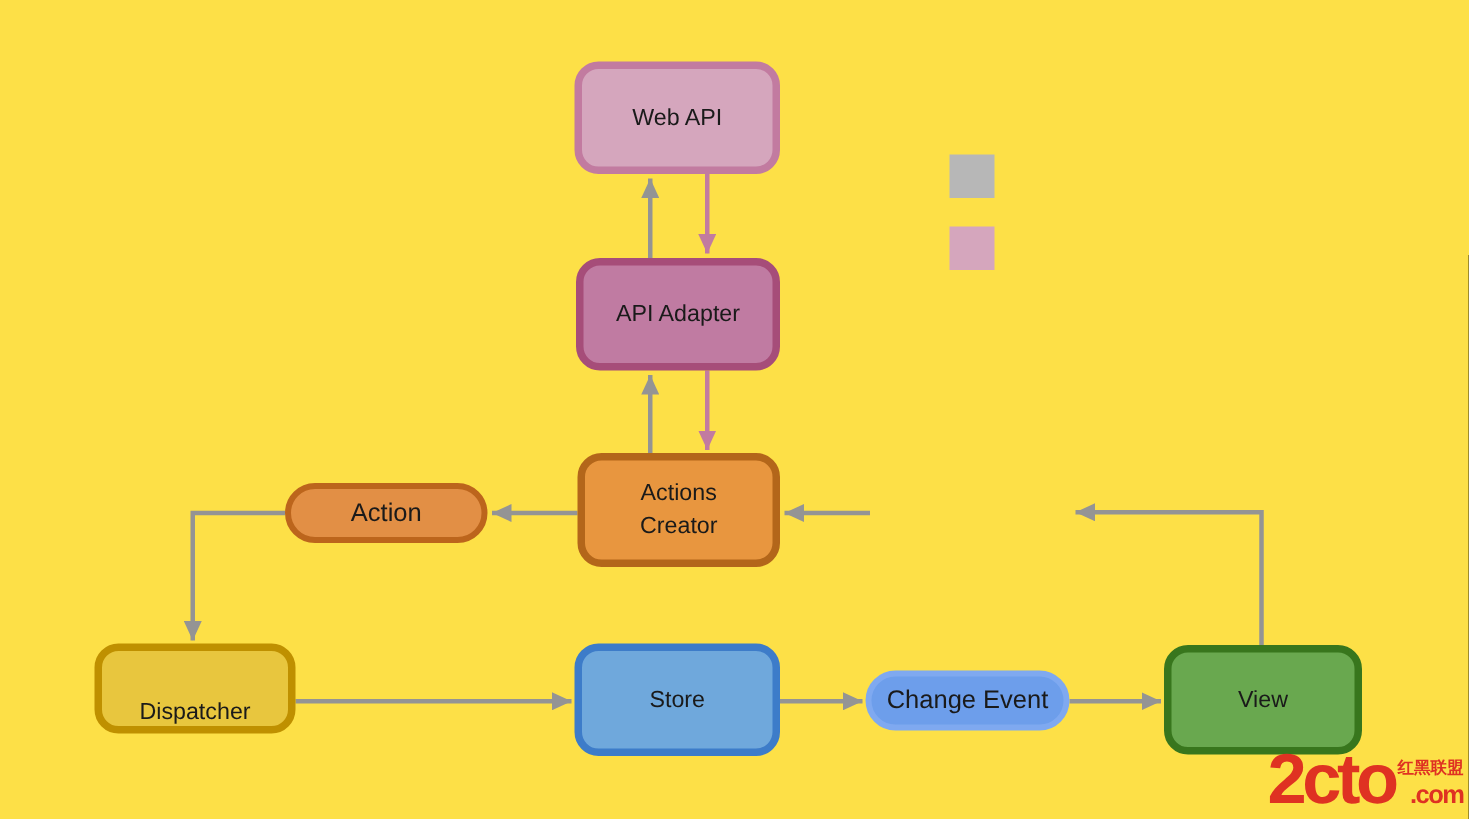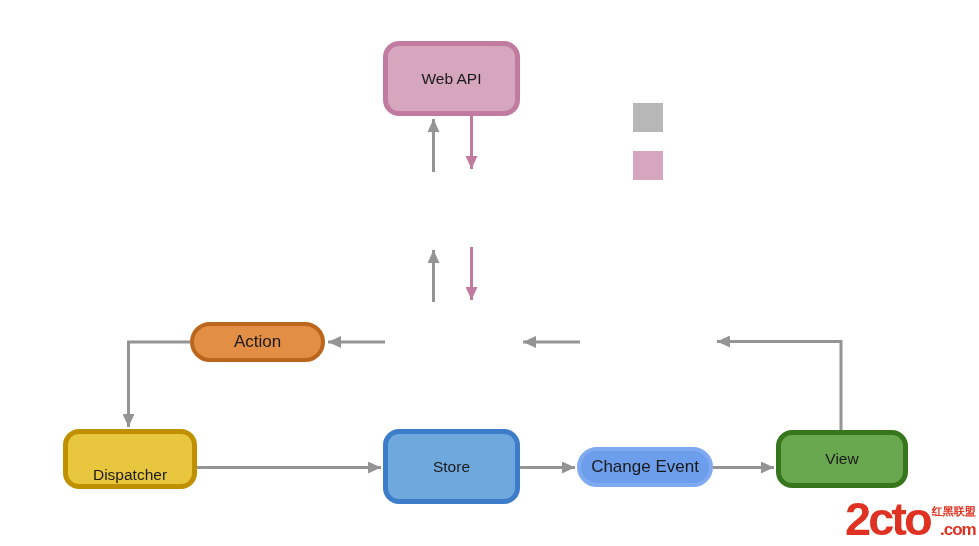--- a/index.html
+++ b/index.html
@@ -1,38 +1,38 @@
 <!DOCTYPE html>
 <html><head>
 <meta charset="utf-8">
 <style>
   * { margin: 0; padding: 0; box-sizing: border-box; }
   html, body { width: 979px; height: 546px; overflow: hidden; }
   body { background: #000; font-family: "Liberation Sans", sans-serif; }
-  .canvas { position: relative; width: 979px; height: 546px; background: #ffffff; }
+  .canvas { position: relative; width: 979px; height: 546px; background: #fde047; }
 
   .arrow-layer { position: absolute; left: 0; top: 0; z-index: 0; }
   .edge { fill: none; stroke-width: 3; }
 
   .node {
     position: absolute; z-index: 1;
     display: flex; align-items: center; justify-content: center;
     color: #1a1a1a; text-align: center;
   }
   .node.rect { border: 5px solid; border-radius: 16px; font-size: 15.5px; }
   .node.pill { border: 4px solid; border-radius: 22px; font-size: 17px; }
 
   .n-web-api        { left: 383px; top: 41px;  width: 137px; height: 75px; }
   .n-api-adapter    { left: 384px; top: 172px; width: 136px; height: 75px; }
   .n-actions-creator{ left: 385px; top: 302px; width: 135px; height: 76px; }
   .n-action         { left: 190px; top: 322px; width: 135px; height: 40px; }
   .n-dispatcher     { left: 63px;  top: 429px; width: 134px; height: 60px; align-items: flex-end; }
   .n-store          { left: 383px; top: 429px; width: 137px; height: 75px; }
   .n-change-event   { left: 577px; top: 447px; width: 136px; height: 40px; text-align: center; }
-  .n-view           { left: 776px; top: 430px; width: 132px; height: 58px; }
+  .n-view           { left: 776px; top: 430px; width: 132px; height: 73px; }
   .n-user-interaction{ left: 580px; top: 323px; width: 132px; height: 38px; }
 
   .wrap-label { max-width: 82px; line-height: 1.45; }
 
   .legend-swatch { position: absolute; z-index: 1; width: 30px; height: 29px; }
   .legend-gray { left: 633px; top: 103px; }
   .legend-pink { left: 633px; top: 151px; }
 
   .watermark {
     position: absolute; z-index: 2; left: 845px; top: 497px;
@@ -71,21 +71,27 @@
     <path class="edge" d="M 197 467.5 L 381 467.5" marker-end="url(#arrow-gray)" style="stroke: rgb(148, 148, 148);"></path>
     <path class="edge" d="M 520 467.5 L 575 467.5" marker-end="url(#arrow-gray)" style="stroke: rgb(148, 148, 148);"></path>
     <path class="edge" d="M 713 467.5 L 774 467.5" marker-end="url(#arrow-gray)" style="stroke: rgb(148, 148, 148);"></path>
     <path class="edge" d="M 841 430 L 841 341.5 L 717 341.5" marker-end="url(#arrow-gray)" style="stroke: rgb(148, 148, 148);"></path>
   </svg>
 
   <div class="node rect n-web-api" style="background-color: rgb(213, 166, 189); border-color: rgb(194, 123, 160);">
     <span>Web API</span>
   </div>
 
+  <div class="node rect n-api-adapter" style="background-color: rgb(192, 123, 162); border-color: rgb(166, 77, 121);">
+    <span>API Adapter</span>
+  </div>
 
+  <div class="node rect n-actions-creator" style="background-color: rgb(232, 150, 63); border-color: rgb(179, 102, 26);">
+    <span class="wrap-label">Actions Creator</span>
+  </div>
 
   <div class="node pill n-action" style="background-color: rgb(226, 143, 69); border-color: rgb(188, 101, 28);">
     <span>Action</span>
   </div>
 
   <div class="node rect n-dispatcher" style="background-color: rgb(232, 198, 62); border-color: rgb(191, 144, 0);">
     <span>Dispatcher</span>
   </div>
 
   <div class="node rect n-store" style="background-color: rgb(111, 168, 220); border-color: rgb(61, 124, 201); text-align: center;">

